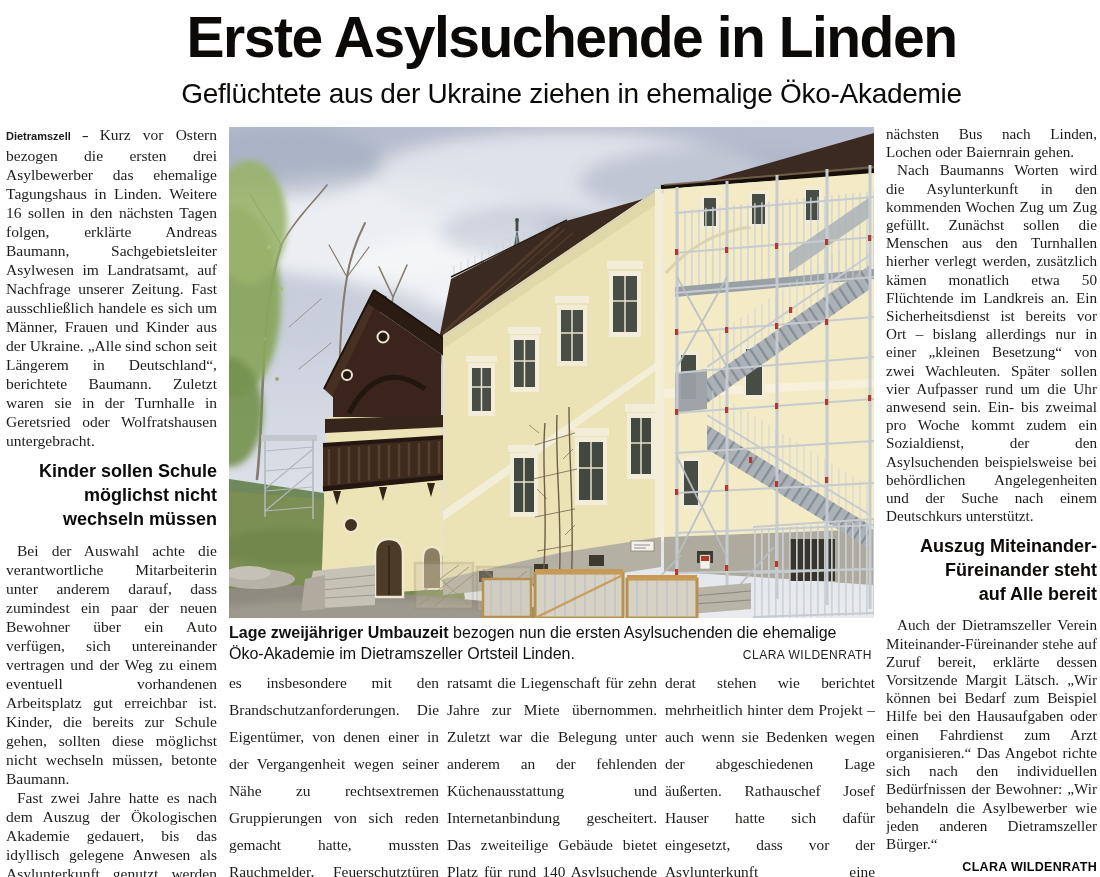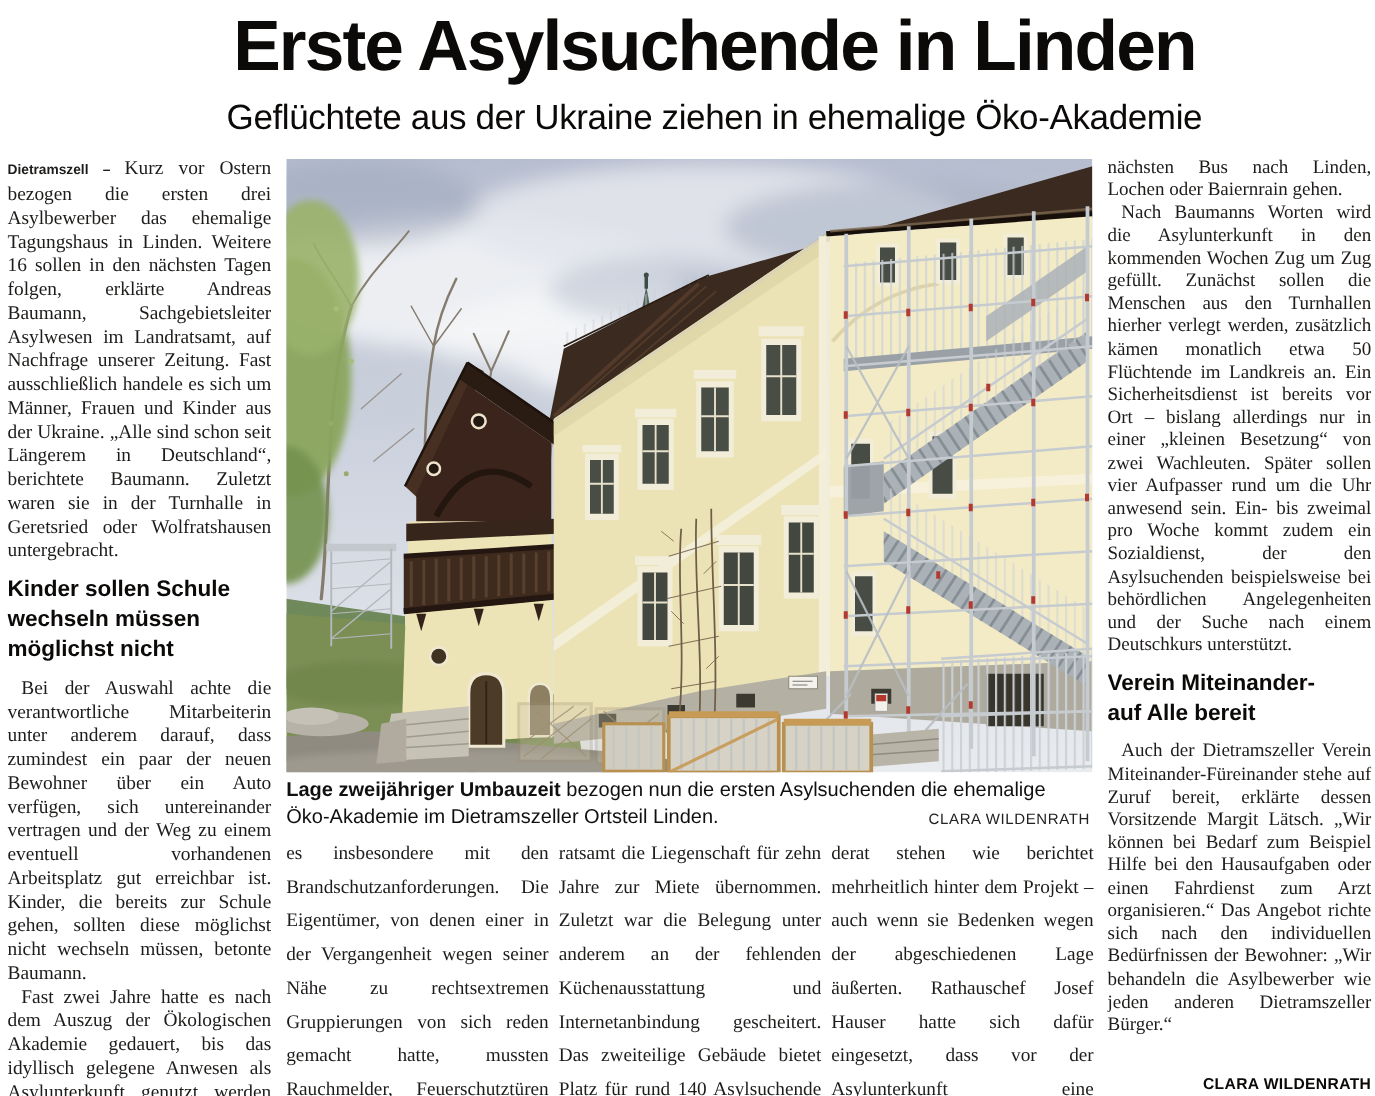--- a/index.html
+++ b/index.html
@@ -13,21 +13,21 @@
         letter-spacing:-0.3px;color:#0c0a08;line-height:1.1;}
   .col{position:absolute;top:125px;height:752px;overflow:hidden;text-align:justify;}
   .col-left{left:6px;width:211px;font-size:15.5px;line-height:19px;}
   .col-right{left:886px;width:211px;font-size:15.2px;line-height:18.2px;}
   .bcol{position:absolute;top:669px;height:208px;width:210px;overflow:hidden;
         text-align:justify;font-size:15.4px;line-height:27px;}
   .bcol-1{left:229px;} .bcol-2{left:447px;} .bcol-3{left:665px;}
   p{margin:0;hyphens:auto;-webkit-hyphens:auto;}
   p.ind{text-indent:11px;}
   .lead{font-family:"Liberation Sans",sans-serif;font-weight:bold;font-size:11px;}
-  .subhead{margin:9px 0 10px;text-align:left;font-family:"Liberation Sans",sans-serif;
+  .subhead{margin:9px 0 10px;text-align:right;font-family:"Liberation Sans",sans-serif;
         font-weight:bold;font-size:18px;line-height:24px;color:#0c0a08;}
   .shline{display:block;}
   .photo{position:absolute;left:229px;top:127px;width:645px;height:491px;overflow:hidden;}
   .photo svg{display:block;width:100%;height:100%;}
   .caption{position:absolute;left:229px;top:622px;width:645px;
         font-family:"Liberation Sans",sans-serif;font-size:16px;line-height:21px;color:#101010;}
   .cap-lead{font-weight:bold;}
   .cap-credit{position:absolute;right:2px;top:23px;font-size:12px;letter-spacing:0.5px;color:#222;}
   .author{position:absolute;right:0;bottom:1px;background:#fff;padding-left:8px;
         font-family:"Liberation Sans",sans-serif;font-weight:bold;font-size:12.5px;
@@ -38,22 +38,22 @@
 
 <div class="page">
 
   <h1 class="headline">Erste Asylsuchende in Linden</h1>
   <h2 class="subheadline">Geflüchtete aus der Ukraine ziehen in ehemalige Öko-Akademie</h2>
 
   <div class="col col-left">
     <p><span class="lead">Dietramszell – </span><span>Kurz vor Ostern bezogen die ersten drei Asylbewerber das ehemalige Tagungshaus in Linden. Weitere 16 sollen in den nächsten Tagen folgen, erklärte Andreas Baumann, Sachgebietsleiter Asylwesen im Landratsamt, auf Nachfrage unserer Zeitung. Fast ausschließlich handele es sich um Männer, Frauen und Kinder aus der Ukraine. „Alle sind schon seit Längerem in Deutschland“, berichtete Baumann. Zuletzt waren sie in der Turnhalle in Geretsried oder Wolfratshausen untergebracht.</span></p>
     <h3 class="subhead">
       <span class="shline">Kinder sollen Schule</span>
+      <span class="shline">möglichst nicht</span>
       <span class="shline">wechseln müssen</span>
-      <span class="shline">möglichst nicht</span>
     </h3>
     <p class="ind">Bei der Auswahl achte die verantwortliche Mitarbeiterin unter anderem darauf, dass zumindest ein paar der neuen Bewohner über ein Auto verfügen, sich untereinander vertragen und der Weg zu einem eventuell vorhandenen Arbeitsplatz gut erreichbar ist. Kinder, die bereits zur Schule gehen, sollten diese möglichst nicht wechseln müssen, betonte Baumann.</p>
     <p class="ind">Fast zwei Jahre hatte es nach dem Auszug der Ökologischen Akademie gedauert, bis das idyllisch gelegene Anwesen als Asylunterkunft genutzt werden kann. Einige Probleme gab</p>
   </div>
 
   <figure class="photo" style="margin:0;">
     <svg viewBox="0 0 645 491" xmlns="http://www.w3.org/2000/svg">
       <defs>
         <linearGradient id="sky" x1="0" y1="0" x2="0" y2="1">
           <stop offset="0" stop-color="#b6bdcf"></stop>
@@ -394,20 +394,21 @@
     <p class="ind">Ökologischen und Gemein-</p>
   </div>
   <div class="bcol bcol-3">
     <p>derat stehen wie berichtet mehrheitlich hinter dem Projekt – auch wenn sie Bedenken wegen der abgeschiedenen Lage äußerten. Rathauschef Josef Hauser hatte sich dafür eingesetzt, dass vor der Asylunterkunft eine Bushaltestelle eingerichtet wird. Bis diese fertiggestellt ist, müssen die Bewohner etwa zehn Minuten zum</p>
   </div>
 
   <div class="col col-right">
     <p>nächsten Bus nach Linden, Lochen oder Baiernrain gehen.</p>
     <p class="ind">Nach Baumanns Worten wird die Asylunterkunft in den kommenden Wochen Zug um Zug gefüllt. Zunächst sollen die Menschen aus den Turnhallen hierher verlegt werden, zusätzlich kämen monatlich etwa 50 Flüchtende im Landkreis an. Ein Sicherheitsdienst ist bereits vor Ort – bislang allerdings nur in einer „kleinen Besetzung“ von zwei Wachleuten. Später sollen vier Aufpasser rund um die Uhr anwesend sein. Ein- bis zweimal pro Woche kommt zudem ein Sozialdienst, der den Asylsuchenden beispielsweise bei behördlichen Angelegenheiten und der Suche nach einem Deutschkurs unterstützt.</p>
     <h3 class="subhead">
-      <span class="shline">Verein Miteinander-</span>
+      <span class="shline">Auszug Miteinander-</span>
+      <span class="shline">Füreinander steht</span>
       <span class="shline">auf Alle bereit</span>
     </h3>
     <p class="ind">Auch der Dietramszeller Verein Miteinander-Füreinander stehe auf Zuruf bereit, erklärte dessen Vorsitzende Margit Lätsch. „Wir können bei Bedarf zum Beispiel Hilfe bei den Hausaufgaben oder einen Fahrdienst zum Arzt organisieren.“ Das Angebot richte sich nach den individuellen Bedürfnissen der Bewohner: „Wir behandeln die Asylbewerber wie jeden anderen Dietramszeller Bürger.“</p>
     <span class="author">CLARA WILDENRATH</span>
   </div>
 
 </div>
 
 </body></html>

